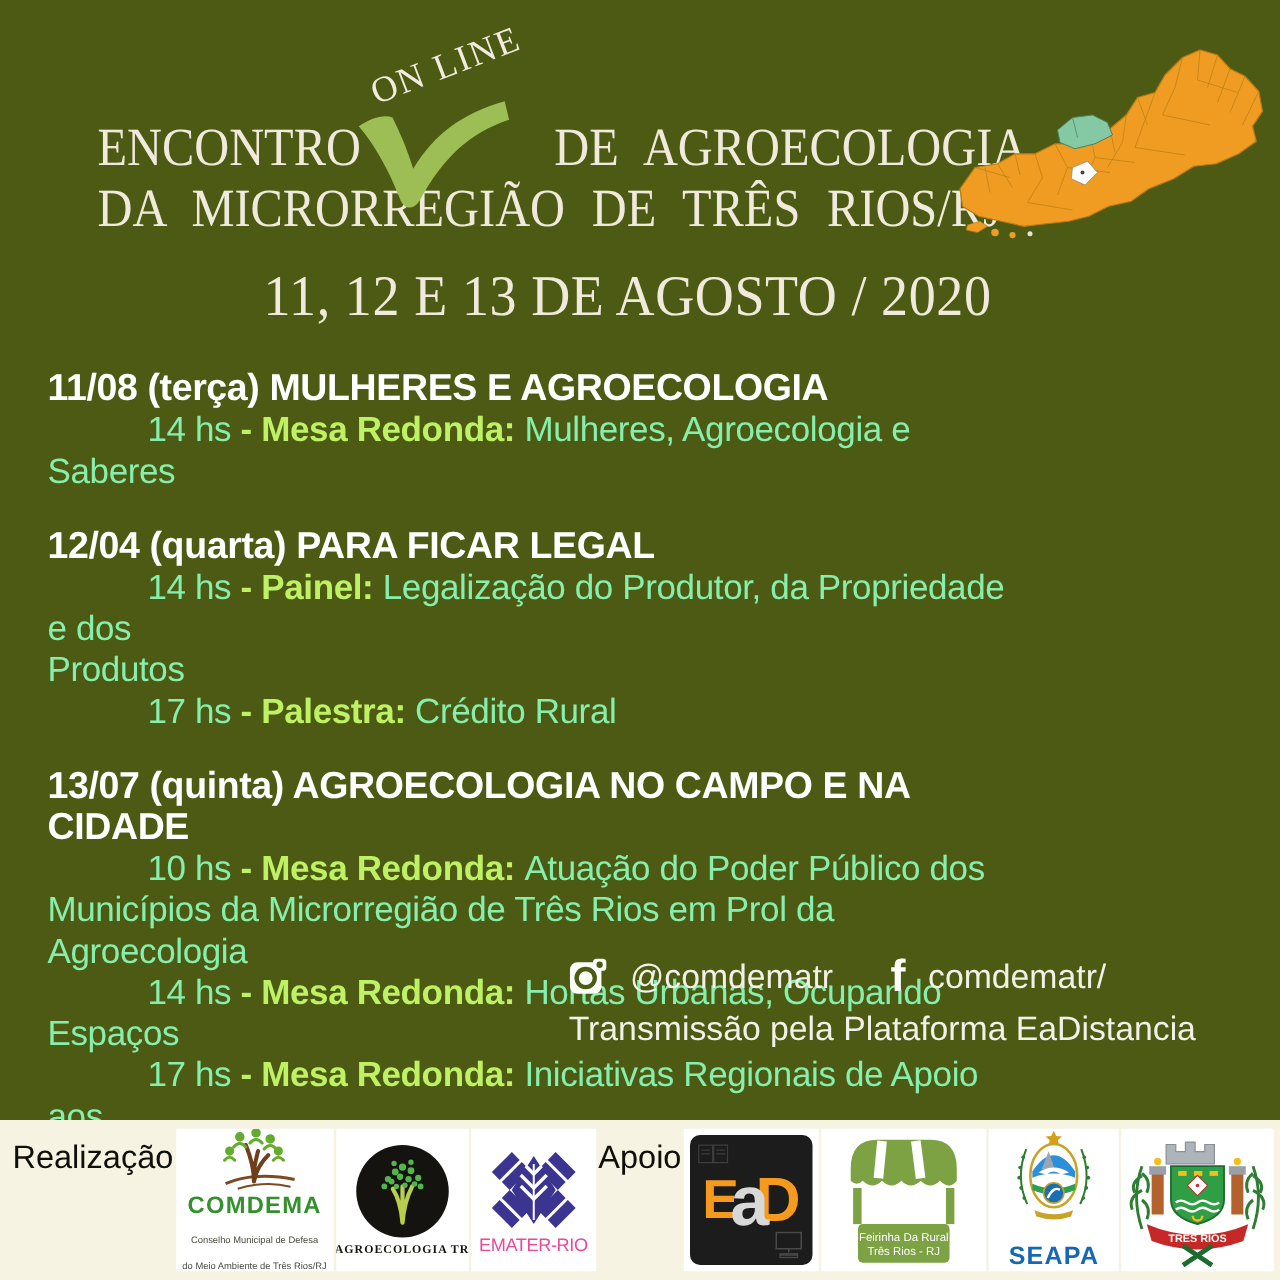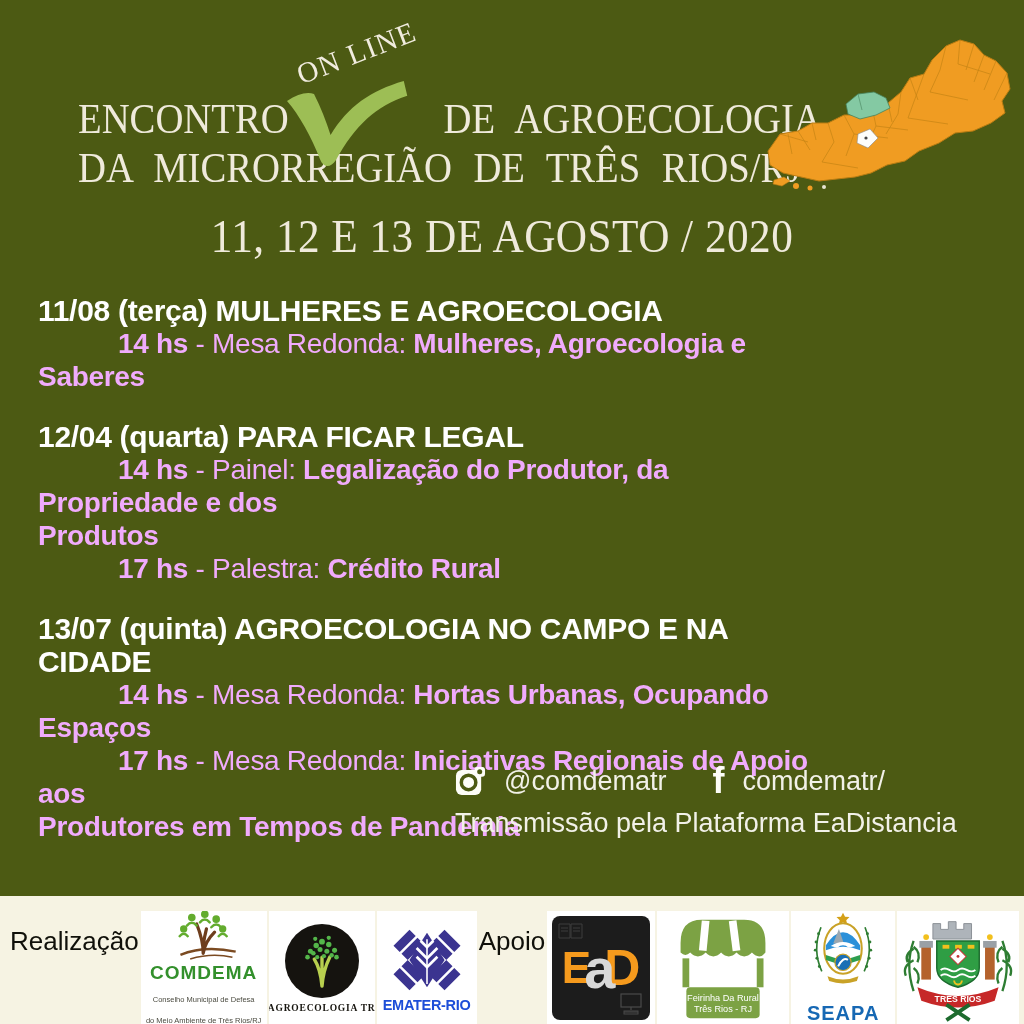--- a/index.html
+++ b/index.html
@@ -20,45 +20,45 @@
   .date{position:absolute;top:210px;left:0;width:1004px;text-align:center;
     font-family:"Liberation Serif",serif;font-size:46px;color:#efeadb;letter-spacing:0.5px;
     transform:scaleX(0.94);transform-origin:center top;}
 
   
   .schedule{position:absolute;top:294px;left:0;width:856px;box-sizing:border-box;
     padding:0 40px 0 38px;color:#fbfaf4;letter-spacing:-0.3px;}
   .day{margin:0 0 27px 0;}
   .day-title{margin:0;font-size:30px;font-weight:bold;line-height:33px;color:#ffffff;}
   .session{margin:0;font-size:28px;line-height:33px;text-indent:80px;}
-  .session b{font-weight:bold;color:#f0abfc;}
-  .session .conn{font-weight:normal;color:#f0abfc;}
+  .session b{font-weight:normal;color:#86efac;}
+  .session .conn{font-weight:bold;color:#bef264;}
 
   
   .social{position:absolute;left:455px;top:766px;color:#f2f1e8;font-size:27px;}
   .social-row{display:flex;align-items:flex-start;gap:18px;}
   .fb{font-weight:bold;font-size:36px;line-height:30px;margin-left:28px;color:#fdfdf8;}
   .social-line{margin-top:11px;}
 
   
   .footer{position:absolute;left:0;right:0;bottom:0;height:128px;background:#f6f3e3;
-    display:flex;align-items:center;gap:2px;padding:16px 4px 0 10px;box-sizing:border-box;}
+    display:flex;align-items:center;gap:2px;padding:0 4px 0 10px;box-sizing:border-box;}
   .footer-label{font-size:26px;color:#10100a;align-self:flex-start;margin-top:14px;white-space:nowrap;}
   .logo-box{background:#ffffff;height:114px;display:flex;flex-direction:column;align-items:center;
     justify-content:center;flex:0 0 auto;overflow:hidden;}
   .comdema-box{width:126px;justify-content:space-between;}
   .comdema-name{font-size:19px;font-weight:bold;color:#33902c;letter-spacing:1px;line-height:20px;}
   .comdema-sub{font-size:7.5px;color:#4b4b40;line-height:9px;text-align:center;margin-top:12px;}
   .agro-box{width:106px;}
   .agro-circle{width:74px;height:74px;border-radius:50%;background:#15130f;display:flex;
     align-items:center;justify-content:center;}
   .agro-name{font-family:"Liberation Serif",serif;font-size:9.5px;font-weight:bold;color:#17150f;
     letter-spacing:0.8px;margin-top:5px;white-space:nowrap;}
   .emater-box{width:100px;}
-  .emater-name{font-size:14.5px;font-weight:bold;color:#1d4ed8;letter-spacing:-0.3px;}
+  .emater-name{font-size:14.5px;font-weight:normal;color:#ec4899;letter-spacing:-0.3px;}
   .ead-box{width:108px;}
   .ead-inner{position:relative;width:98px;height:104px;background:#1c1c1c;border-radius:8px;
     display:flex;align-items:center;justify-content:center;}
   .ead-letters{display:flex;align-items:center;font-weight:bold;}
   .ead-e{font-size:44px;color:#f59a1d;}
   .ead-a{font-size:56px;color:#d8d8d8;margin:0 -7px;position:relative;z-index:2;}
   .ead-d{font-size:50px;color:#f59a1d;margin-left:-4px;}
   .ead-book{position:absolute;top:6px;left:6px;}
   .ead-monitor{position:absolute;bottom:5px;right:6px;}
   .feirinha-box{width:132px;}
@@ -113,20 +113,21 @@
         <p class="day-title">11/08 (terça) MULHERES E AGROECOLOGIA</p>
         <p class="session"><b>14 hs</b><span class="conn"> - Mesa Redonda: </span><b>Mulheres, Agroecologia e Saberes</b></p>
       </div>
       <div class="day">
         <p class="day-title">12/04 (quarta)  PARA FICAR LEGAL</p>
         <p class="session"><b>14 hs</b><span class="conn"> - Painel: </span><b>Legalização do Produtor, da Propriedade e dos<br>Produtos</b></p>
         <p class="session"><b>17 hs</b><span class="conn"> - Palestra: </span><b>Crédito Rural</b></p>
       </div>
       <div class="day">
         <p class="day-title">13/07 (quinta) AGROECOLOGIA NO CAMPO E NA CIDADE</p>
+        <p class="session"><b>10 hs</b><span class="conn"> - Mesa Redonda: </span><b>Atuação do Poder Público dos<br>Municípios da Microrregião de Três Rios em Prol da Agroecologia</b></p>
         <p class="session"><b>14 hs</b><span class="conn"> - Mesa Redonda: </span><b>Hortas Urbanas, Ocupando Espaços</b></p>
         <p class="session"><b>17 hs</b><span class="conn"> - Mesa Redonda: </span><b>Iniciativas Regionais de Apoio aos<br>Produtores em Tempos de Pandemia</b></p>
       </div>
     </div>
 
   <div class="social">
     <div class="social-row">
       <svg width="31" height="31" viewBox="0 0 32 32">
         <rect x="1" y="4" width="26" height="26" rx="6" fill="#fdfdf8"></rect>
         <circle cx="14" cy="17" r="7.5" fill="none" stroke="#4c5a13" stroke-width="3.6"></circle>

